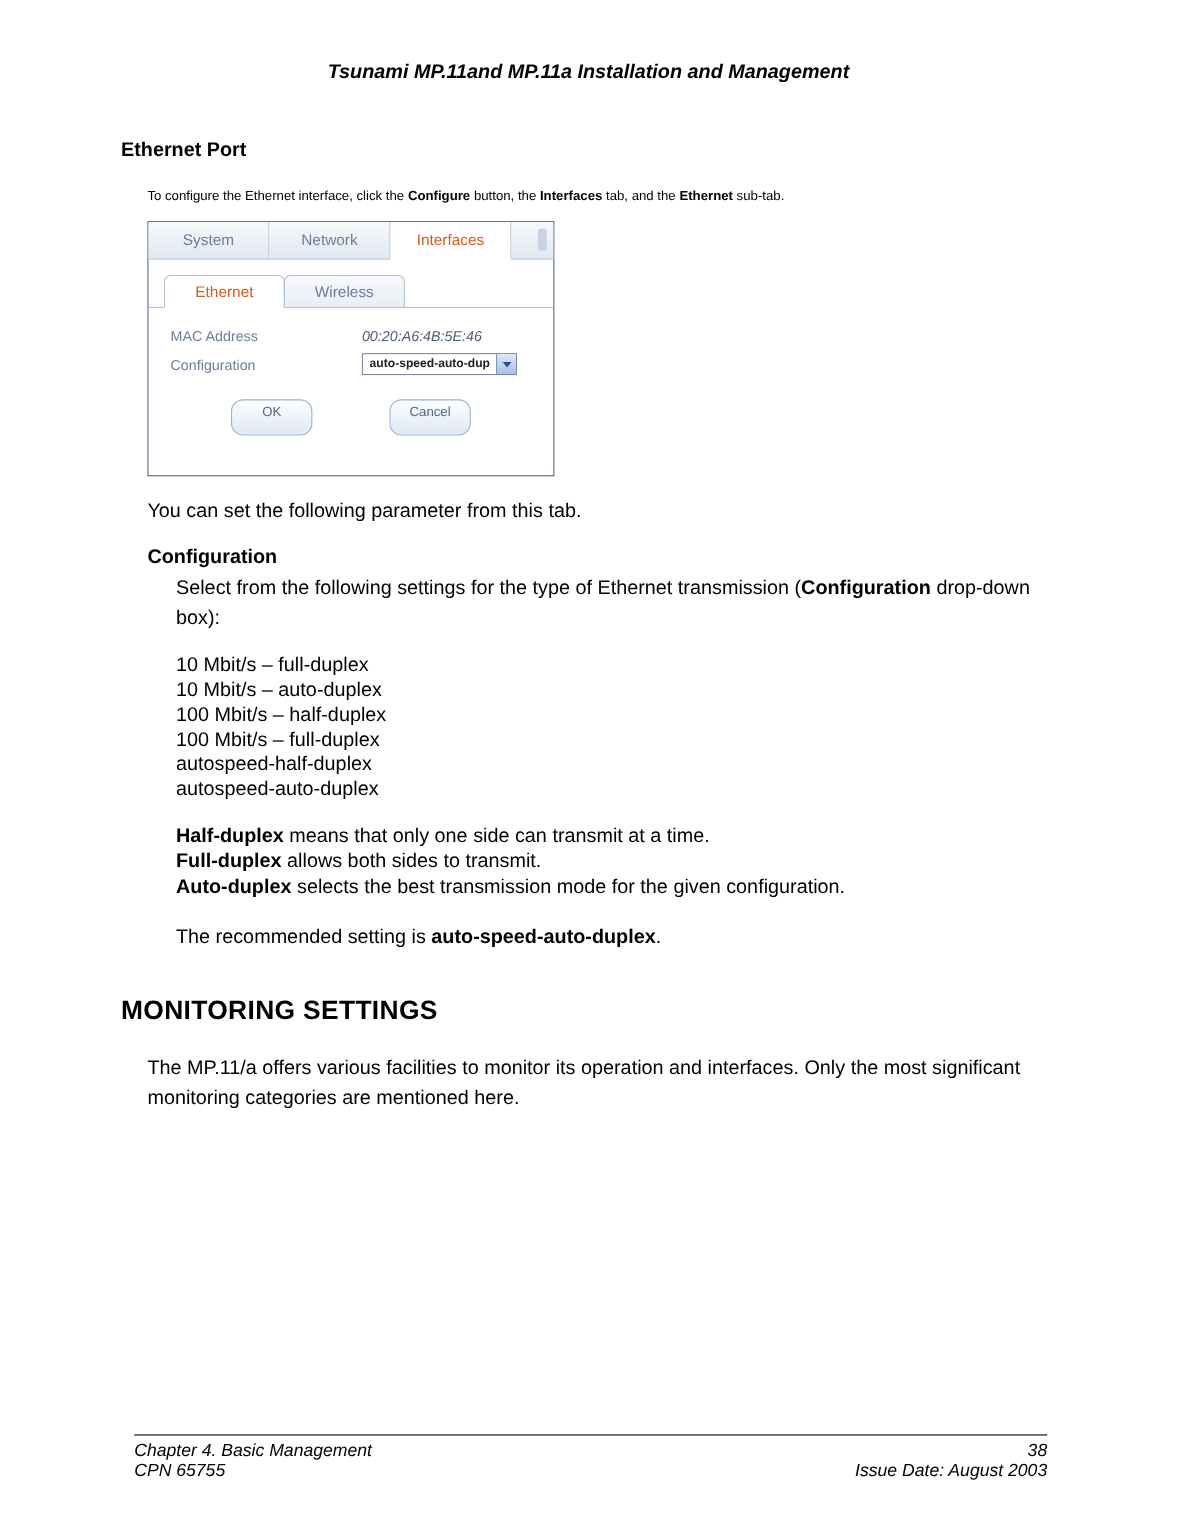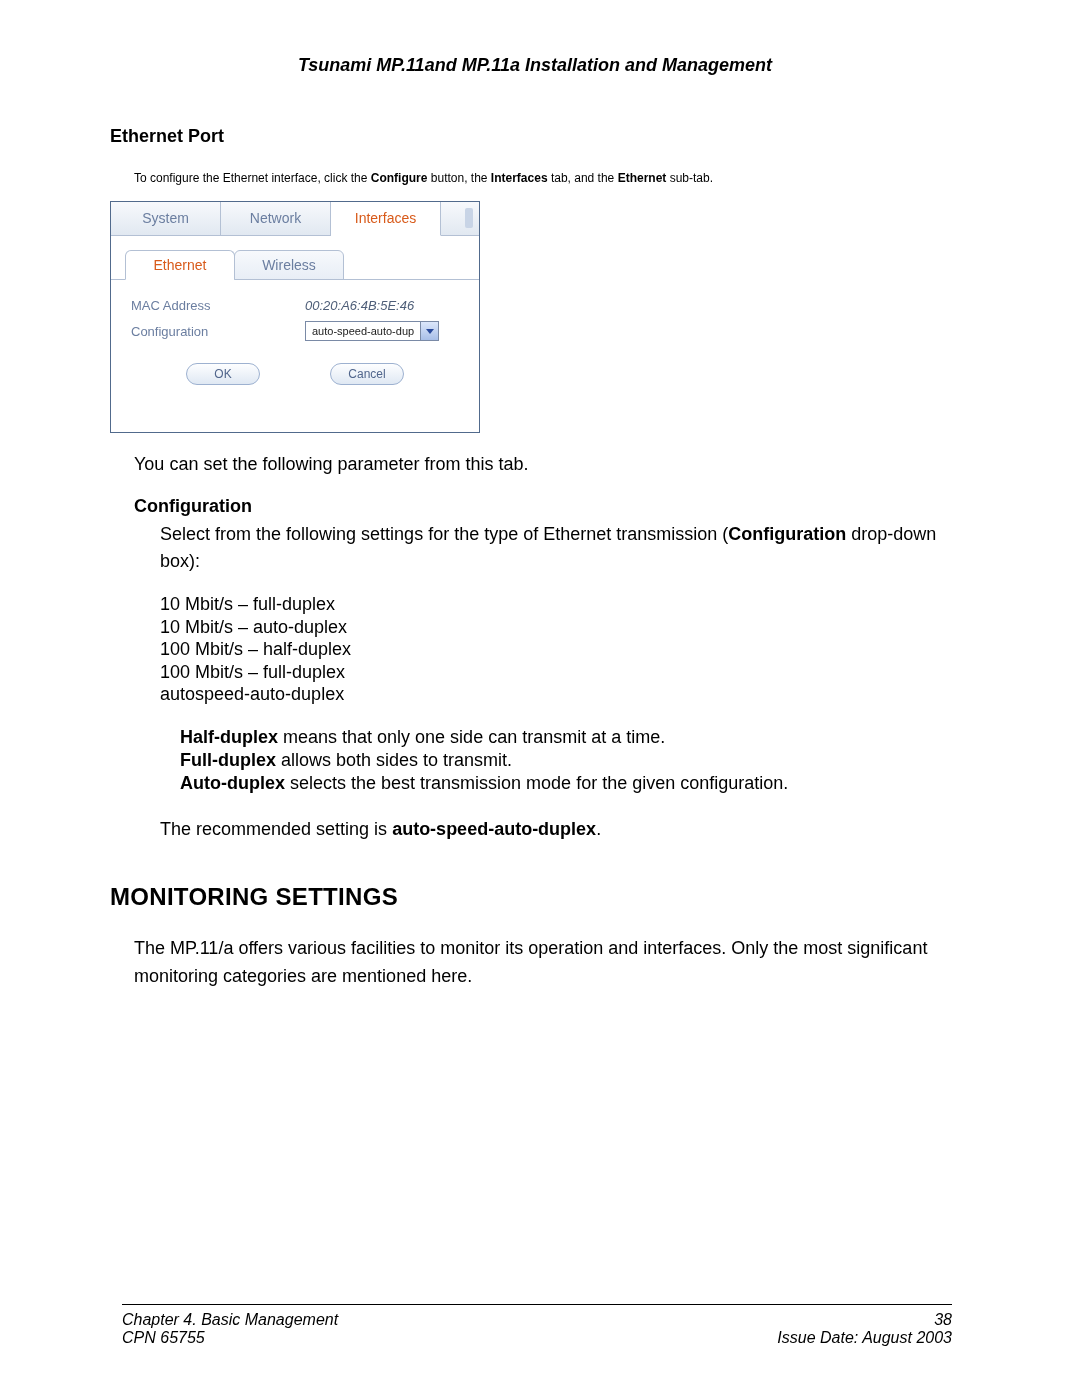--- a/index.html
+++ b/index.html
@@ -30,20 +30,21 @@
     margin-bottom: 22px;
   }
   .intro {
     margin-left: 24px;
     font-size: 12px;
     line-height: 1.5;
     margin-bottom: 14px;
   }
   .intro b { font-weight: bold; }
   .config-img {
+    margin-left: 24px;
     width: 370px;
     height: 232px;
     border: 1px solid #516a8c;
     background: #fff;
     position: relative;
     margin-bottom: 18px;
   }
   .tabrow1 {
     display: flex;
     height: 34px;
@@ -117,21 +118,21 @@
   .fieldrow .lab { width: 150px; }
   .fieldrow .val { font-style: italic; color:#4e5e78; }
   .selectbox {
     display: inline-flex;
     border: 1px solid #7a8aa6;
     height: 20px;
     font-size: 11px;
     align-items: center;
     background: #fff;
   }
-  .selectbox .sel-text { padding: 0 6px; color:#222; }
+  .selectbox .sel-text { padding: 0 6px; color:#222;font-weight:bold; }
   .selectbox .sel-btn {
     width: 18px;
     height: 100%;
     background: linear-gradient(#dce7fb,#a8bfe8);
     display:flex;align-items:center;justify-content:center;
     border-left:1px solid #7a8aa6;
   }
   .selectbox .sel-btn::after{
     content:"";
     border-left:4px solid transparent;
@@ -139,21 +140,21 @@
     border-top:5px solid #2a4b9c;
   }
   .btnrow {
     display: flex;
     justify-content: center;
     gap: 70px;
     margin-top: 22px;
   }
   .btn {
     width: 74px;
-    height: 22px;
+    height: 33px;
     border: 1px solid #9db1d0;
     border-radius: 11px;
     background: linear-gradient(#fdfeff,#dfe8f3);
     text-align: center;
     line-height: 20px;
     font-size: 12px;
     color: #51668c;
   }
   .body-text {
     margin-left: 24px;
@@ -178,21 +179,21 @@
     font-size: 18px;
     line-height: 1.25;
     margin-bottom: 20px;
   }
   .defs {
     margin-left: 50px;
     font-size: 18px;
     line-height: 1.3;
     margin-bottom: 20px;
   }
-  .defs b { font-weight: bold; margin-left: 20px; }
+  .defs b { font-weight: bold; }
   .rec {
     margin-left: 50px;
     font-size: 18px;
     line-height: 1.5;
     margin-bottom: 40px;
   }
   .h1 {
     font-weight: bold;
     font-size: 24px;
     font-family: Arial, sans-serif;
@@ -262,20 +263,21 @@
   <div class="h3">Configuration</div>
   <div class="indent-body">
     <span>Select from the following settings for the type of Ethernet transmission (</span><b>Configuration</b><span> drop-down box):</span>
   </div>
 
   <div class="option-list">
     <div>10 Mbit/s – full-duplex</div>
     <div>10 Mbit/s – auto-duplex</div>
     <div>100 Mbit/s – half-duplex</div>
     <div>100 Mbit/s – full-duplex</div>
+    <div>autospeed-half-duplex</div>
     <div>autospeed-auto-duplex</div>
   </div>
 
   <div class="defs">
     <div><b>Half-duplex</b><span> means that only one side can transmit at a time.</span></div>
     <div><b>Full-duplex</b><span> allows both sides to transmit.</span></div>
     <div><b>Auto-duplex</b><span> selects the best transmission mode for the given configuration.</span></div>
   </div>
 
   <div class="rec">

